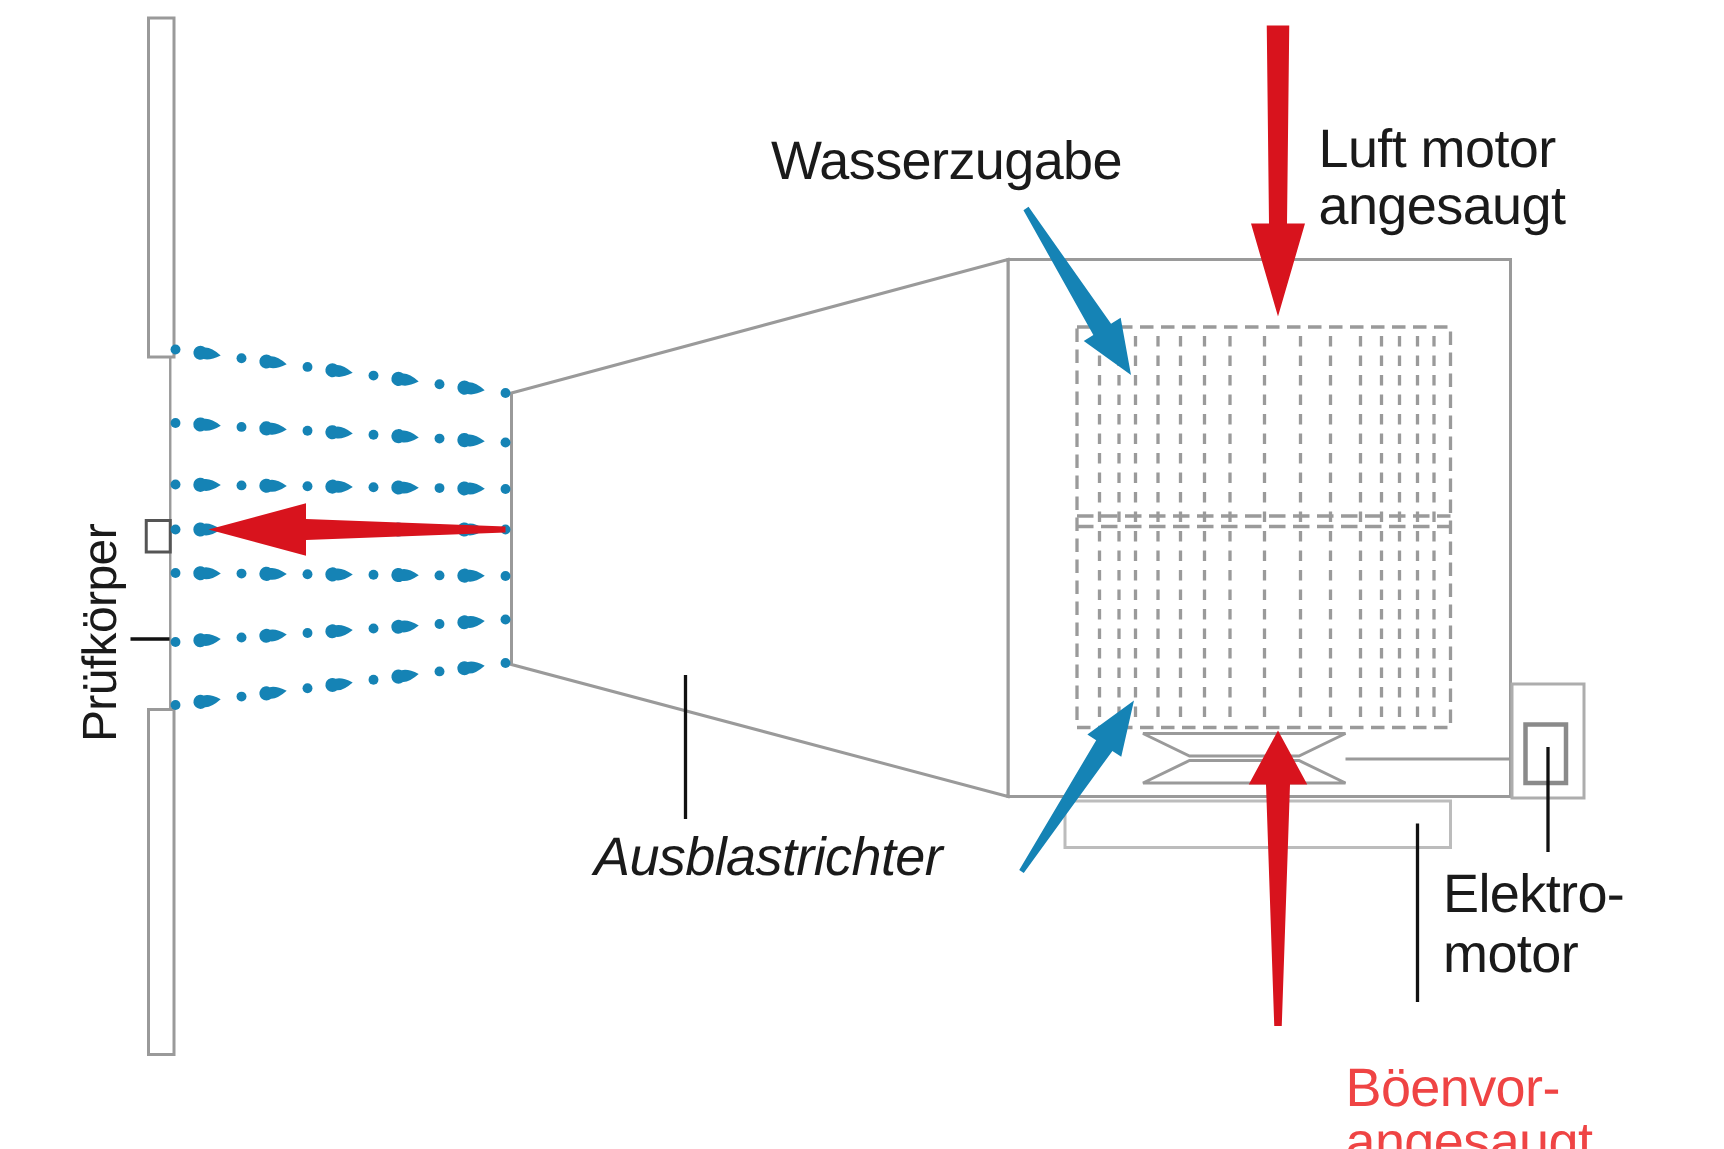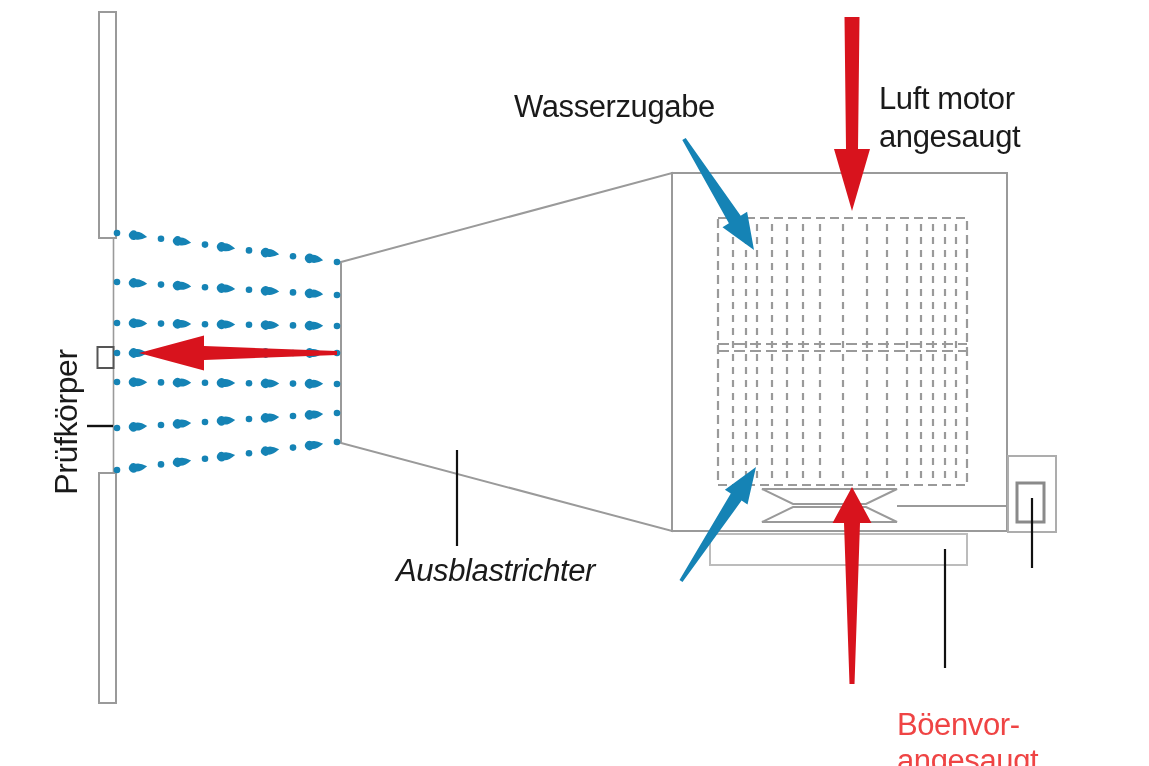--- a/index.html
+++ b/index.html
@@ -7,21 +7,21 @@
     position:relative;
     width:1149px;height:766px;
     background:#ffffff;
     overflow:hidden;
     font-family:"Liberation Sans",sans-serif;
   }
   #art{position:absolute;left:0;top:0;}
   .lbl{
     position:absolute;
     color:#1a1a1a;
-    font-size:31px;
+    font-size:36px;
     line-height:36px;
     letter-spacing:-0.4px;
     white-space:nowrap;
     user-select:none;
   }
   #lbl-wasserzugabe{left:514px;top:89px;}
   #lbl-luft{left:879px;top:80px;line-height:38px;}
   #lbl-ausblastrichter{left:396px;top:553px;}
   #lbl-elektromotor{left:962px;top:576px;line-height:40px;}
   #lbl-boen{left:897px;top:683px;line-height:36px;}
@@ -178,20 +178,22 @@
   <div class="lbl" id="lbl-wasserzugabe" style="color: rgb(26, 26, 26);">Wasserzugabe</div>
 
   <div class="lbl" id="lbl-luft" style="color: rgb(26, 26, 26);">
     <div>Luft motor</div>
     <div>angesaugt</div>
   </div>
 
   <div class="lbl" id="lbl-ausblastrichter" style="color: rgb(26, 26, 26); font-style: italic;">Ausblastrichter</div>
 
   <div class="lbl" id="lbl-elektromotor" style="color: rgb(26, 26, 26);">
+    <div>Elektro-</div>
+    <div>motor</div>
   </div>
 
   <div class="lbl" id="lbl-boen" style="color: #ef4444; margin-top: 24px;">
     <div>Böenvor-</div>
     <div>angesaugt</div>
   </div>
 
 </div>
 
 </body></html>

